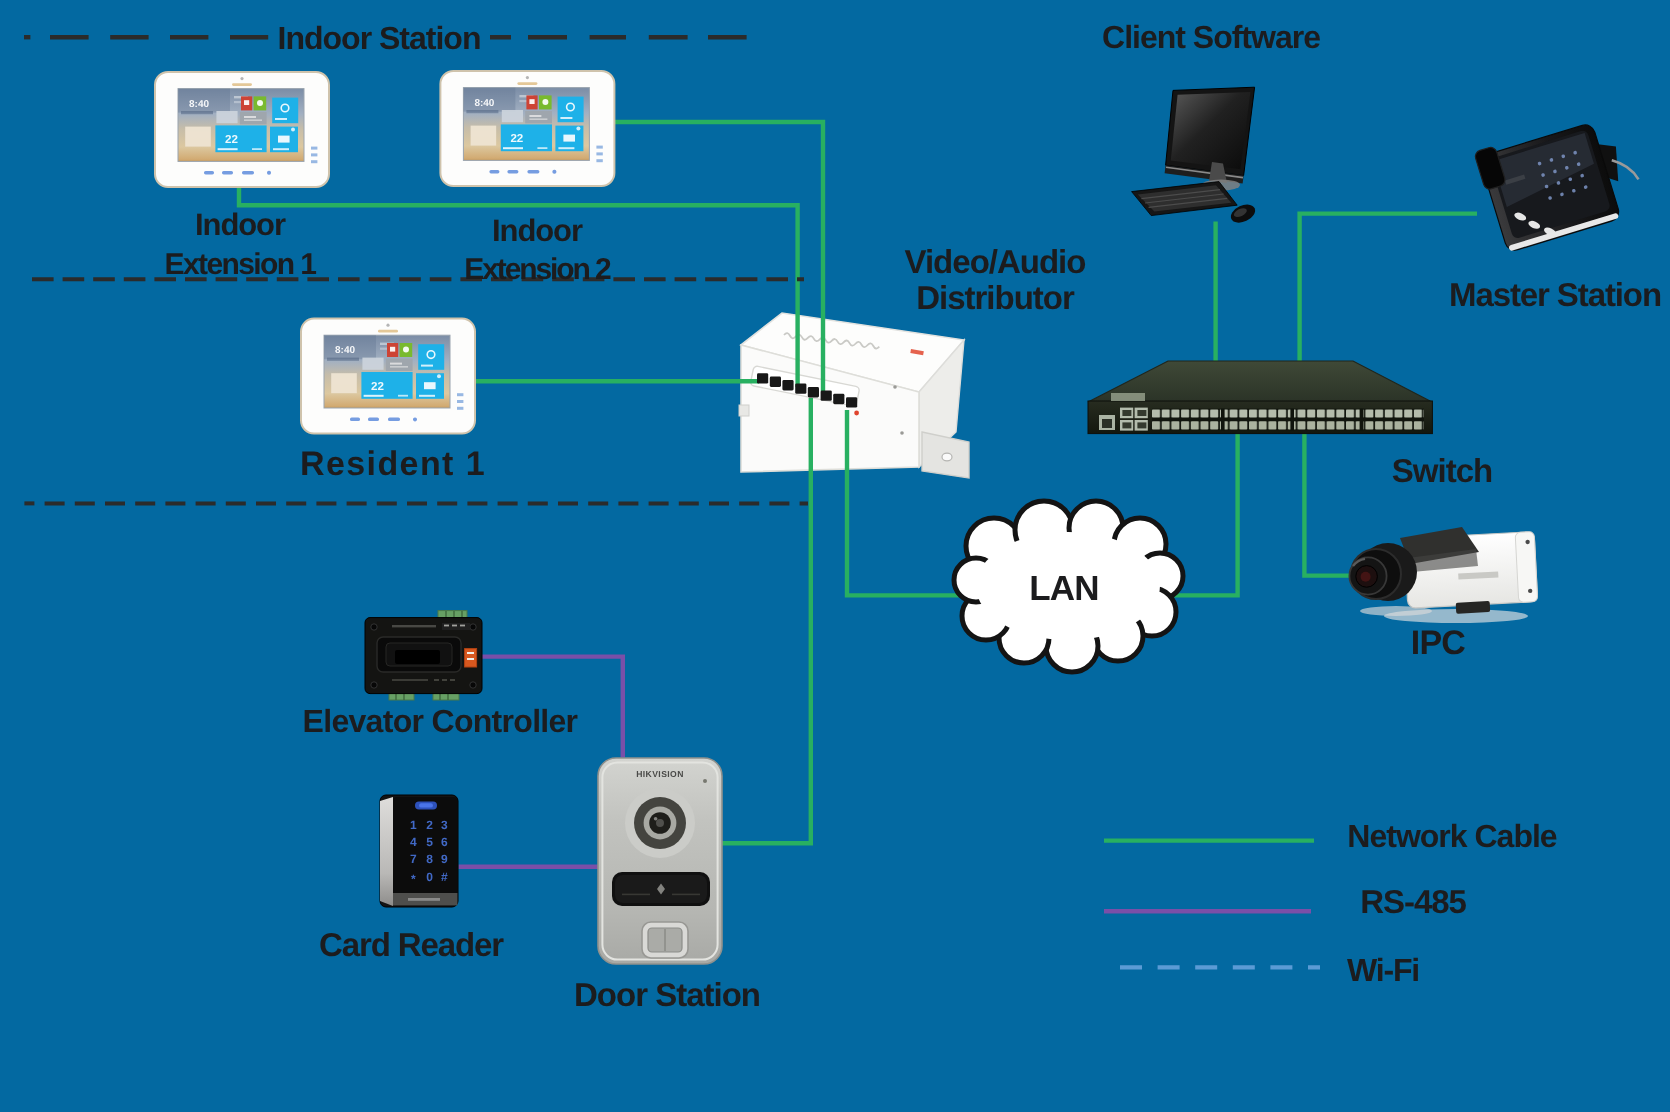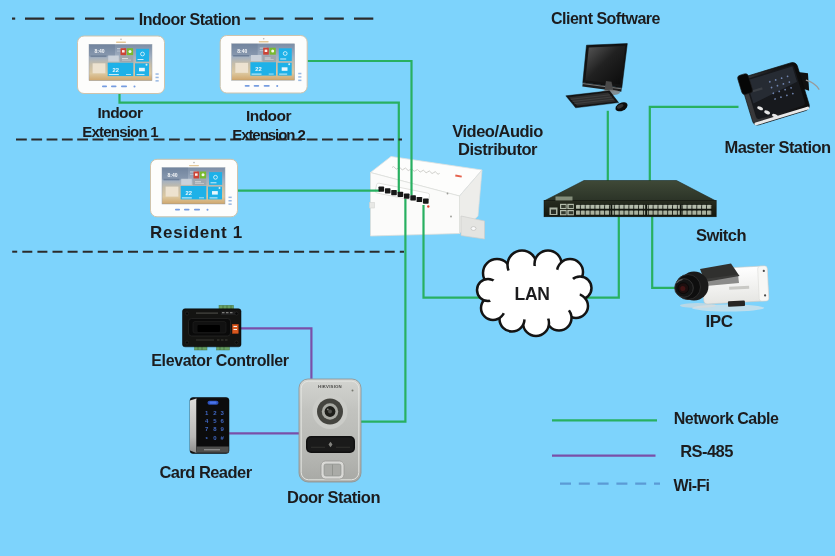--- a/index.html
+++ b/index.html
@@ -1,16 +1,16 @@
 <!DOCTYPE html>
 <html><head>
 <meta charset="utf-8">
 <style>
 html,body{margin:0;padding:0;background:#fff;}
-#wrap{position:relative;width:835px;height:556px;background:#7dd3fc;overflow:hidden;
+#wrap{position:relative;width:835px;height:556px;background:#0369a1;overflow:hidden;
 font-family:"Liberation Sans",sans-serif;}
 svg{position:absolute;left:0;top:0;}
 </style>
 </head>
 <body>
 <div id="wrap">
 <svg width="835" height="556" viewBox="0 0 835 556">
 <defs>
   <linearGradient id="scr" x1="0" y1="0" x2="0" y2="1">
     <stop offset="0" stop-color="#7b8da6"></stop>

